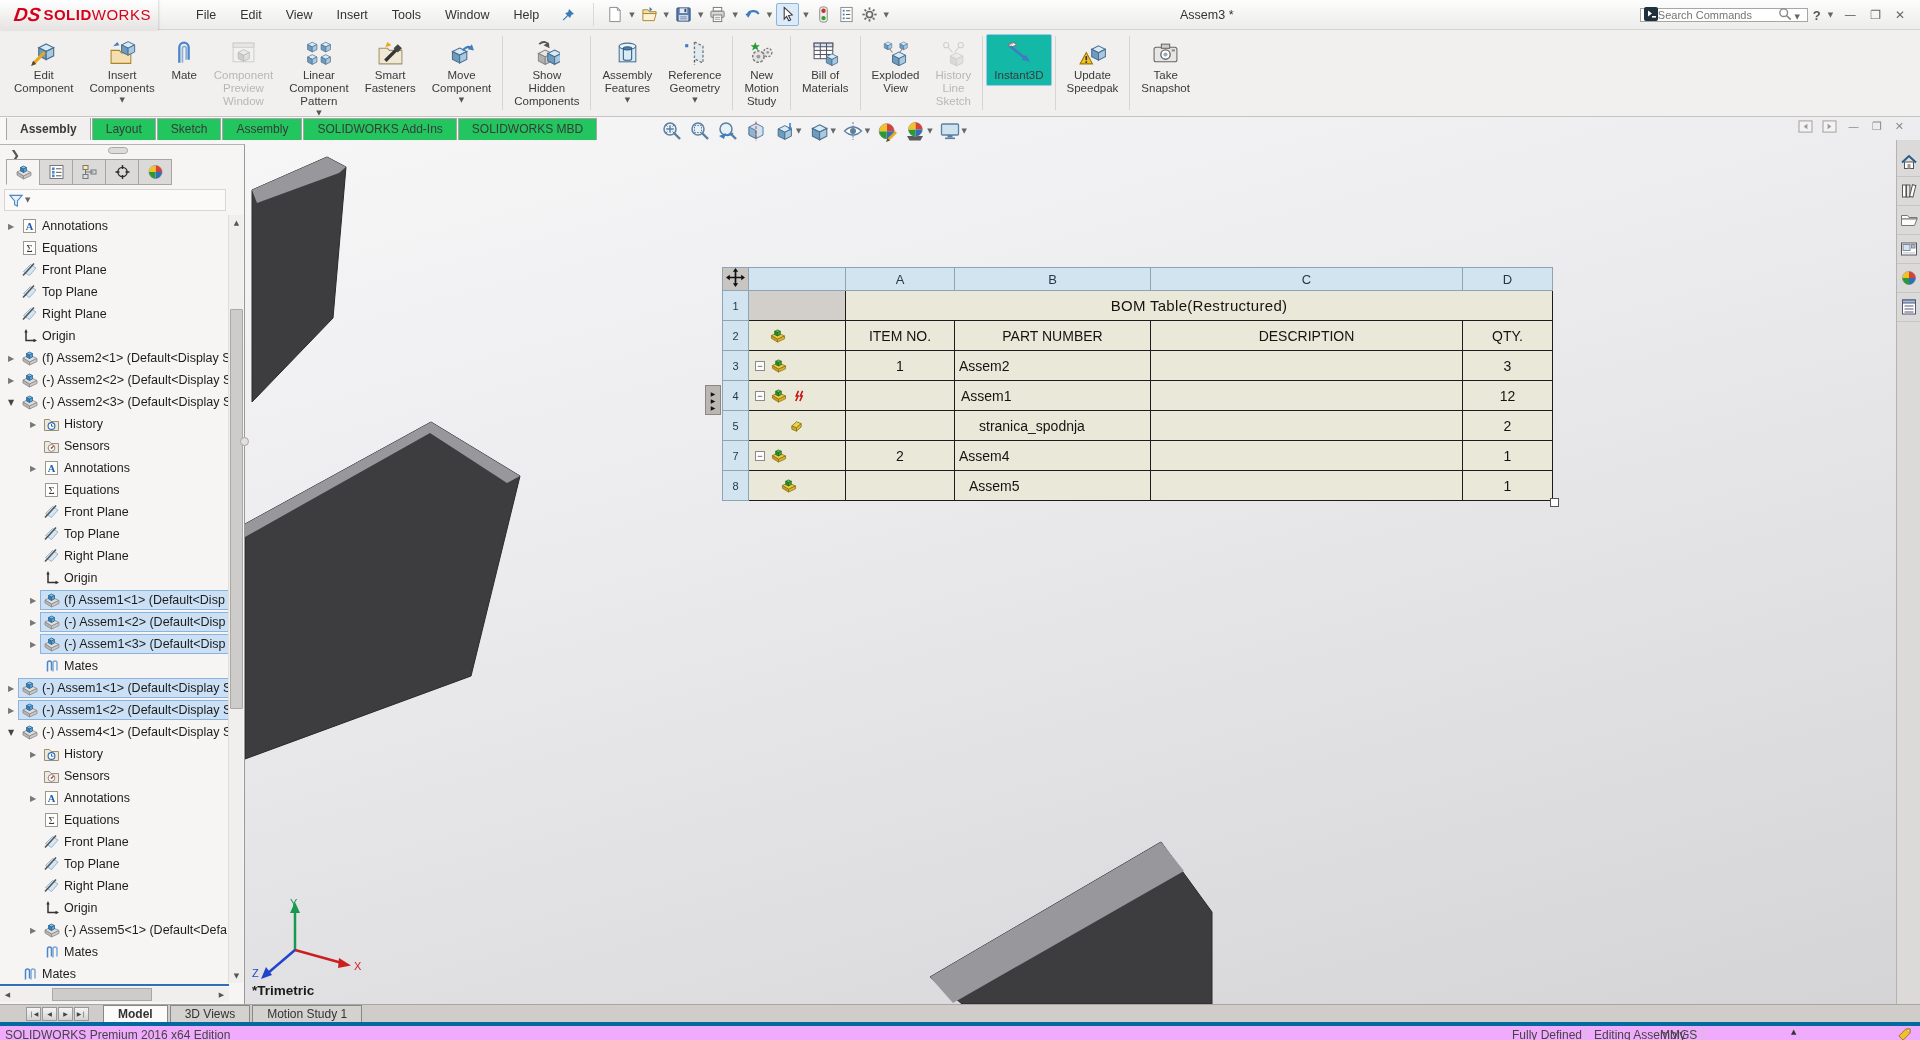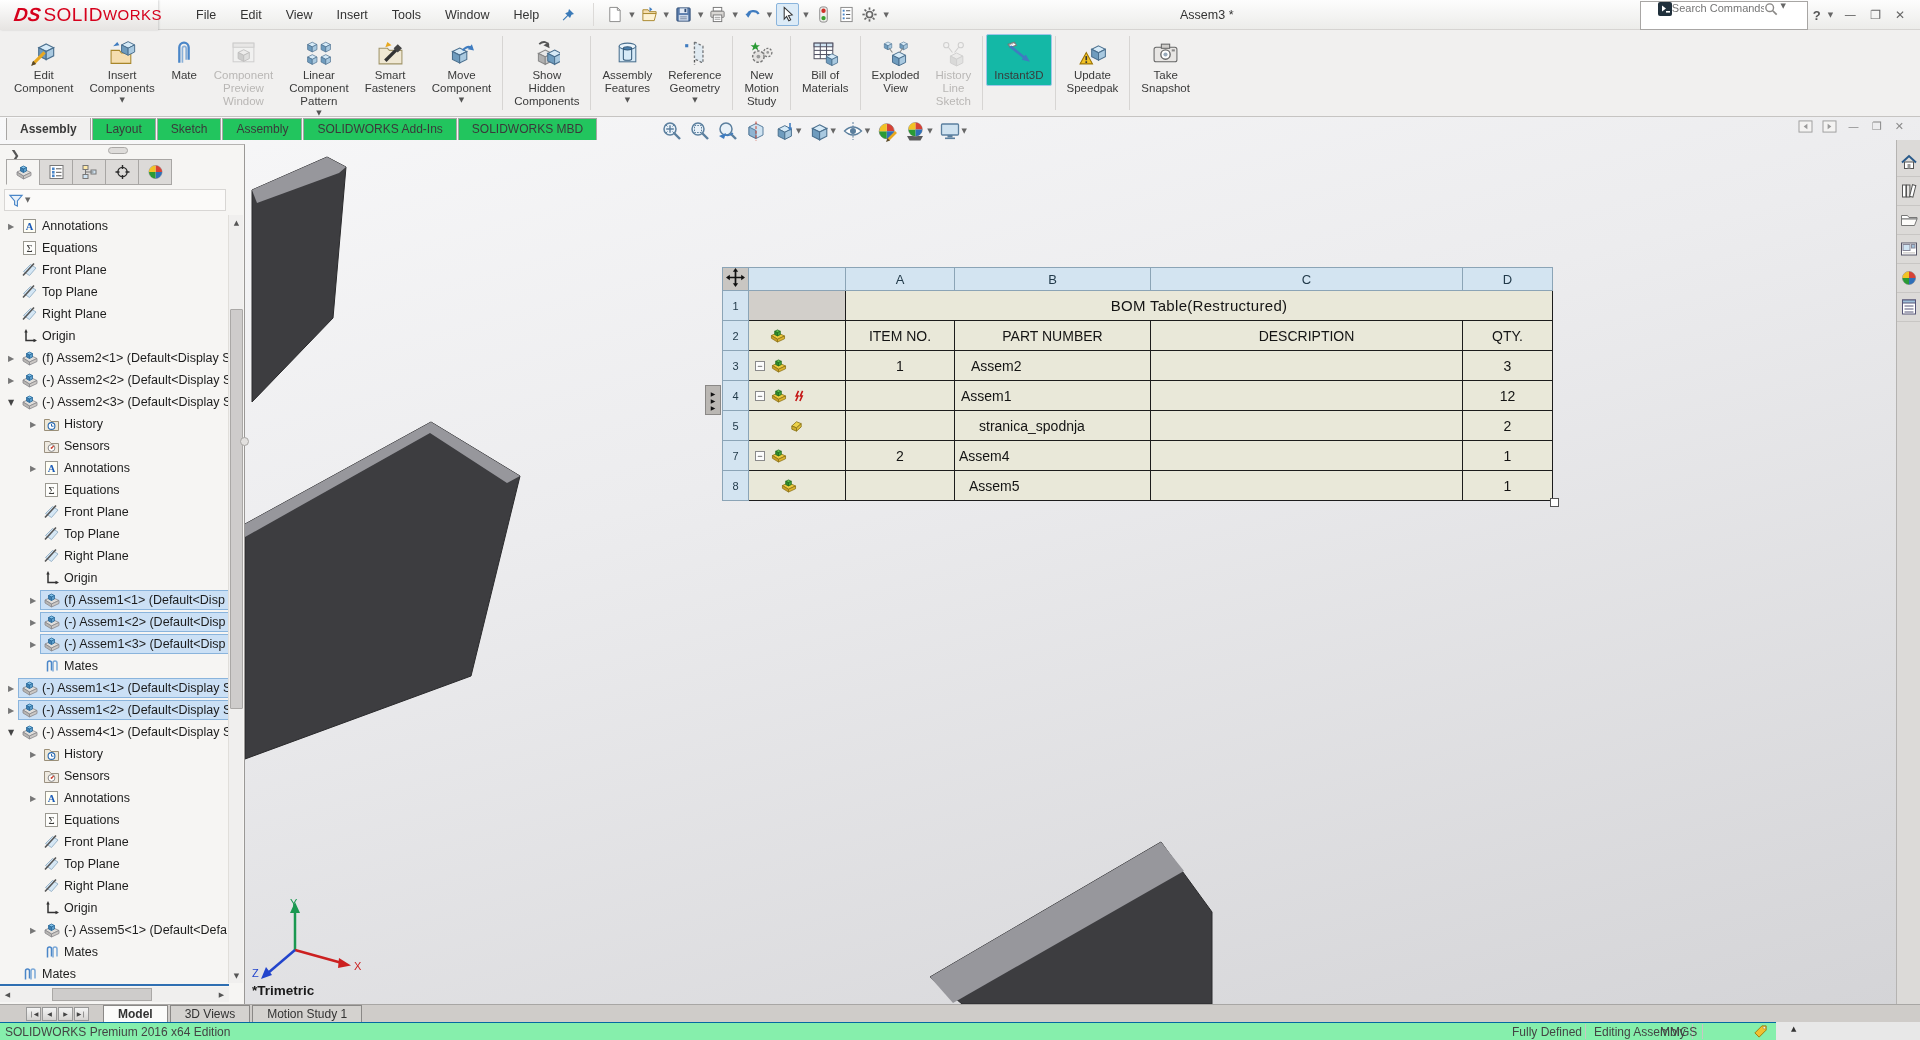--- a/index.html
+++ b/index.html
@@ -5,33 +5,33 @@
   *{box-sizing:border-box;margin:0;padding:0}
   html,body{width:1920px;height:1040px;overflow:hidden}
   body{font-family:"Liberation Sans",sans-serif;position:relative;background:#e8e8e8;color:#222}
   .icon{display:inline-flex;align-items:center;justify-content:center}
   .icon svg{display:block}
 
   
   #titlebar{position:absolute;left:0;top:0;width:1920px;height:30px;background:linear-gradient(#fdfdfd,#ececea);border-bottom:1px solid #d6d4d2;display:flex;align-items:center;z-index:50}
   #logo{width:158px;height:30px;display:flex;align-items:center;padding-left:14px;background:linear-gradient(#ffffff,#e6e4e2);box-shadow:1px 0 2px rgba(0,0,0,.15)}
   #logo .ds{font-style:italic;font-weight:bold;font-size:19px;color:#d6001c;margin-right:3px;transform:skewX(-8deg)}
-  #logo .solid{font-weight:normal;font-size:19px;color:#d6001c;letter-spacing:.5px}
+  #logo .solid{font-weight:bold;font-size:15px;color:#d6001c;letter-spacing:.5px}
   #logo .works{font-weight:normal;font-size:15px;color:#d6001c;letter-spacing:.5px}
   #menus{display:flex;margin-left:26px}
   .menu-item{font-size:12.5px;color:#333;padding:6px 12px;cursor:default}
   #pin{margin:0 10px}
   #qat{display:flex;align-items:center;margin-left:8px;border-left:1px solid #dcdad8;padding-left:10px}
   .qbtn{display:flex;align-items:center;padding:2px 2px;margin-right:2px}
   .qbtn .icon svg{width:17px;height:17px}
   .qbtn.pressed{background:#dcebf7;border:1px solid #8ab4dc;border-radius:2px}
   .qcaret{font-family:"DejaVu Sans",sans-serif;font-size:7px;color:#666;margin:0 4px 0 2px}
   #doc-title{position:absolute;left:1180px;top:0;height:30px;display:flex;align-items:center;font-size:12.5px;color:#333}
   #tb-right{position:absolute;right:8px;top:0;height:30px;display:flex;align-items:center}
-  #searchbox{display:flex;align-items:flex-start;width:168px;height:29px;background:#fff;border:1px solid #a8a6a4;padding:0 17px}
+  #searchbox{display:flex;align-items:flex-end;width:168px;height:14px;background:#fff;border:1px solid #a8a6a4;padding:0 3px}
   #searchbox input{border:none;outline:none;flex:1;font-size:11px;color:#555;font-family:"Liberation Sans",sans-serif;background:transparent;min-width:0}
   .winbtn{font-family:"DejaVu Sans",sans-serif;font-size:12px;color:#666;padding:2px 7px}
   #help-btn{font-size:13px;font-weight:bold;color:#555;padding:0 5px}
 
   
   #ribbon{position:absolute;left:0;top:30px;width:1920px;height:87px;background:#f1f0ef;border-bottom:1px solid #c6c4c2;display:flex;align-items:flex-start;padding:4px 0 0 6px;z-index:40}
   .rbtn{display:flex;flex-direction:column;align-items:center;padding:3px 7px;border:1px solid transparent;border-radius:2px}
   .rbtn .icon{height:30px;margin-bottom:1px}
   .rbtn .icon svg{width:27px;height:27px}
   .rlabel{font-size:11.5px;line-height:13px;color:#3a3a3a;text-align:center;white-space:nowrap}
@@ -121,21 +121,21 @@
   .tpbtn{width:23px;height:29px;display:flex;align-items:center;justify-content:center;border-bottom:1px solid #c8c6c4}
   .tpbtn .icon svg{width:18px;height:18px}
 
   
   #bottombar{position:absolute;left:0;top:1004px;width:1920px;height:18px;background:#cfccc9;border-top:1px solid #a8a6a4;display:flex;align-items:stretch;z-index:40}
   #navbtns{display:flex;align-items:center;margin-left:26px;gap:1px}
   .navbtn{width:15px;height:14px;background:linear-gradient(#f4f4f4,#d6d4d2);border:1px solid #999;font-size:6px;color:#444;display:flex;align-items:center;justify-content:center;font-family:"DejaVu Sans",sans-serif}
   #modeltabs{display:flex;margin-left:14px}
   .mtab{font-size:12px;color:#333;background:#d4d2cf;border:1px solid #8a8886;border-bottom:none;padding:1px 14px 2px 14px;margin-right:2px}
   .mtab.active{background:#fbfbfa;font-weight:bold}
-  #statusbar{position:absolute;left:0;top:1022px;width:1776px;height:18px;background:#86efac;border-top:1px solid #0369a1;z-index:40;font-size:12px;color:#444}
+  #statusbar{position:absolute;left:0;top:1022px;width:1920px;height:18px;background:#f0abfc;border-top:4px solid #0369a1;z-index:40;font-size:12px;color:#444}
   #sb-left{position:absolute;left:5px;top:2px}
   .sb-seg{position:absolute;top:2px}
   .sb-sep{position:absolute;top:1px;width:1px;height:15px;background:#c8c6c4}
   #sb-tag{position:absolute;right:8px;top:1px}
   #sb-tag svg{width:15px;height:15px}
   #mmgs-caret{font-family:"DejaVu Sans",sans-serif;font-size:7px;color:#333}
 </style>
 </head>
 <body>
 
@@ -771,21 +771,21 @@
 <polygon points="2,8 8.5,12 8.5,15 2,11" fill="#c79f24" stroke="#8a6f14" stroke-width=".8"></polygon>
 <polygon points="16,8.5 8.5,12 8.5,15 16,11.5" fill="#dcb430" stroke="#8a6f14" stroke-width=".8"></polygon>
 <polygon points="5.5,3.5 8.5,2 11.5,3.5 8.5,5" fill="#62c04e" stroke="#1e6a1c" stroke-width=".8"></polygon>
 <polygon points="5.5,3.5 8.5,5 8.5,8.5 5.5,7" fill="#2f8a2c" stroke="#1e6a1c" stroke-width=".8"></polygon>
 <polygon points="11.5,3.5 8.5,5 8.5,8.5 11.5,7" fill="#48a63c" stroke="#1e6a1c" stroke-width=".8"></polygon>
                   </svg>
                 </span>
               </span>
             </td>
             <td>1</td>
-            <td class="part" style="padding-left:16px">Assem2</td>
+            <td class="part" style="padding-left:4px">Assem2</td>
             <td></td>
             <td>3</td>
           </tr>
           <tr>
             <td class="rownum">4</td>
             <td class="iconcell">
               <span class="cellicons" style="padding-left:6px">
                 <span class="minusbox">−</span>
                 <span class="bomicon icon">
                   <svg viewBox="0 0 17 16">

